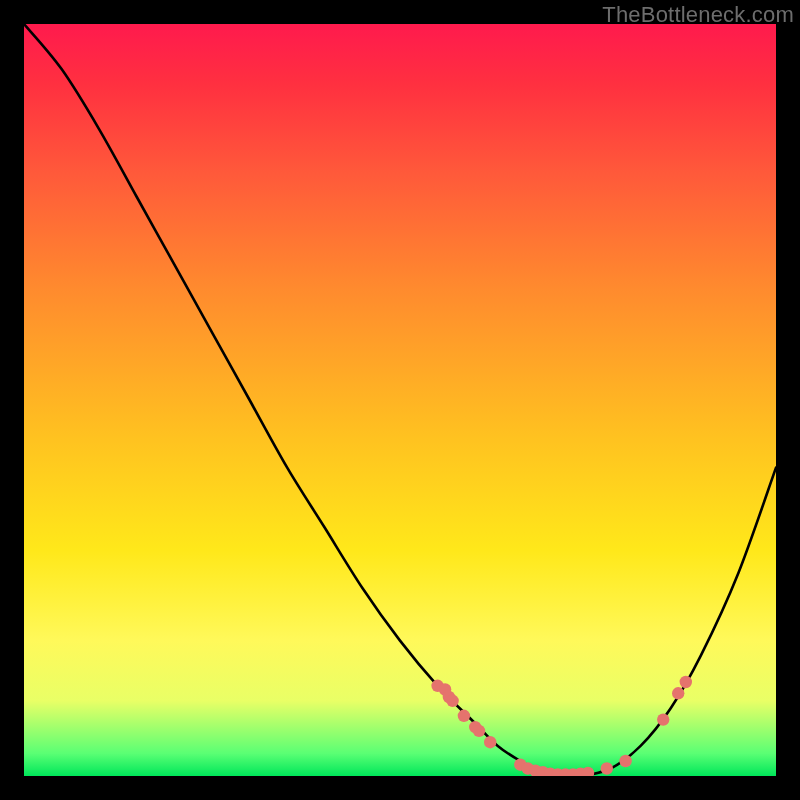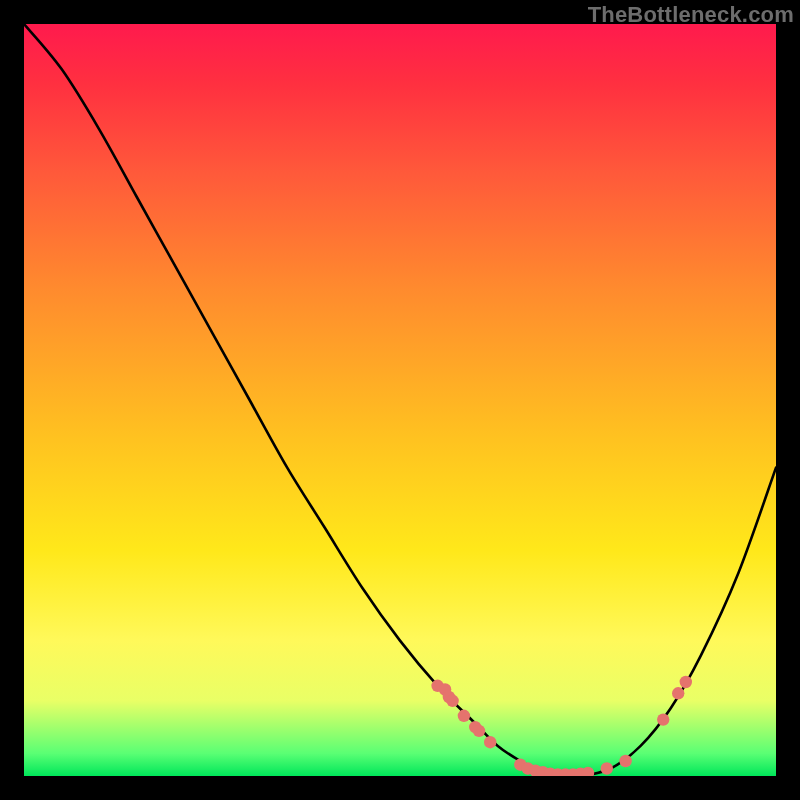--- a/index.html
+++ b/index.html
@@ -32,21 +32,21 @@
     position: absolute;
     left: 0; top: 0; width: 100%; height: 100%;
     pointer-events: none;
   }
   .watermark {
     position: absolute;
     top: 2px;
     right: 6px;
     font-family: Arial, Helvetica, sans-serif;
     font-size: 22px;
-    font-weight: 700;
+    font-weight: 400;
     color: #6d6d6d;
     letter-spacing: 0.2px;
     user-select: none;
   }
 </style>
 </head>
 <body>
 
 <div class="stage">
   <div class="plot">

